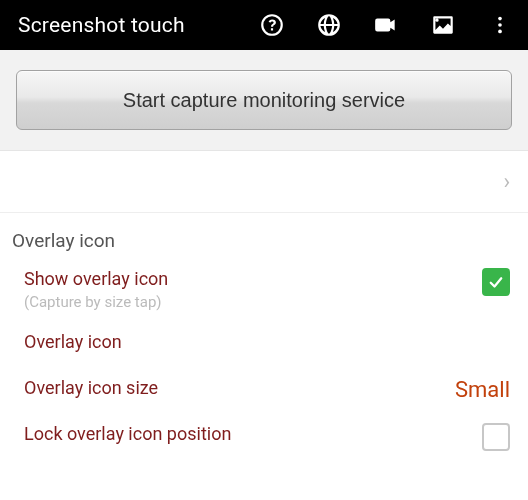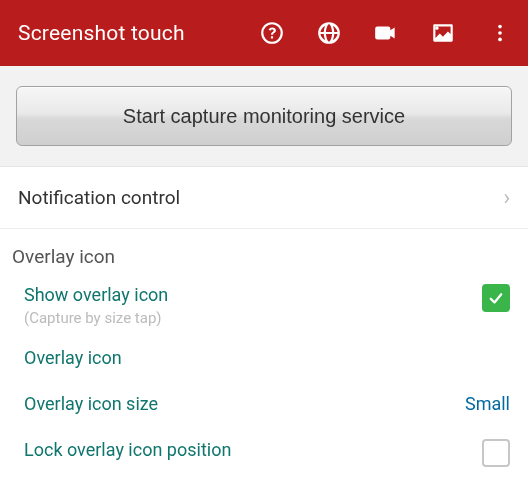--- a/index.html
+++ b/index.html
@@ -1,19 +1,19 @@
 <!DOCTYPE html>
 <html><head>
 <meta charset="utf-8">
 <style>
   * { box-sizing: border-box; margin: 0; padding: 0; }
   html, body { width: 528px; height: 500px; font-family: -apple-system, Roboto, "Helvetica Neue", Arial, sans-serif; background: #fff; overflow: hidden; }
   .app-bar {
-    height: 66px;
-    background: #b91c1c;
+    height: 50px;
+    background: #000000;
     display: flex;
     align-items: center;
     padding: 0 14px 0 18px;
     color: #fff;
   }
   .app-bar-title {
     font-size: 21px;
     font-weight: 400;
     flex: 0 0 auto;
     margin-right: 14px;
@@ -59,23 +59,23 @@
     color: #555;
   }
 
   .setting {
     display: flex;
     align-items: flex-start;
     padding: 10px 18px 10px 24px;
     min-height: 46px;
   }
   .setting .labels { display: flex; flex-direction: column; }
-  .setting .primary { font-size: 18px; color: #0f766e; }
+  .setting .primary { font-size: 18px; color: #7f1d1d; }
   .setting .secondary { font-size: 15px; color: #bbb; margin-top: 4px; }
-  .setting .value { margin-left: auto; font-size: 18px; color: #0369a1; }
+  .setting .value { margin-left: auto; font-size: 22px; color: #c2410c; }
   .setting .control { margin-left: auto; }
 
   .checkbox {
     width: 28px; height: 28px;
     border: 2px solid #c7c7c7;
     border-radius: 4px;
     display: inline-flex; align-items: center; justify-content: center;
     background: #fff;
   }
   .checkbox.checked {
@@ -121,21 +121,20 @@
   </div>
 </div>
 
 <div class="content">
 
   <div class="btn-wrap">
     <button class="start-button">Start capture monitoring service</button>
   </div>
 
   <div class="row nav">
-    <span>Notification control</span>
     <span class="chev">›</span>
   </div>
 
   <div class="section-header">Overlay icon</div>
 
   <div class="setting">
     <div class="labels">
       <span class="primary">Show overlay icon</span>
       <span class="secondary">(Capture by size tap)</span>
     </div>

